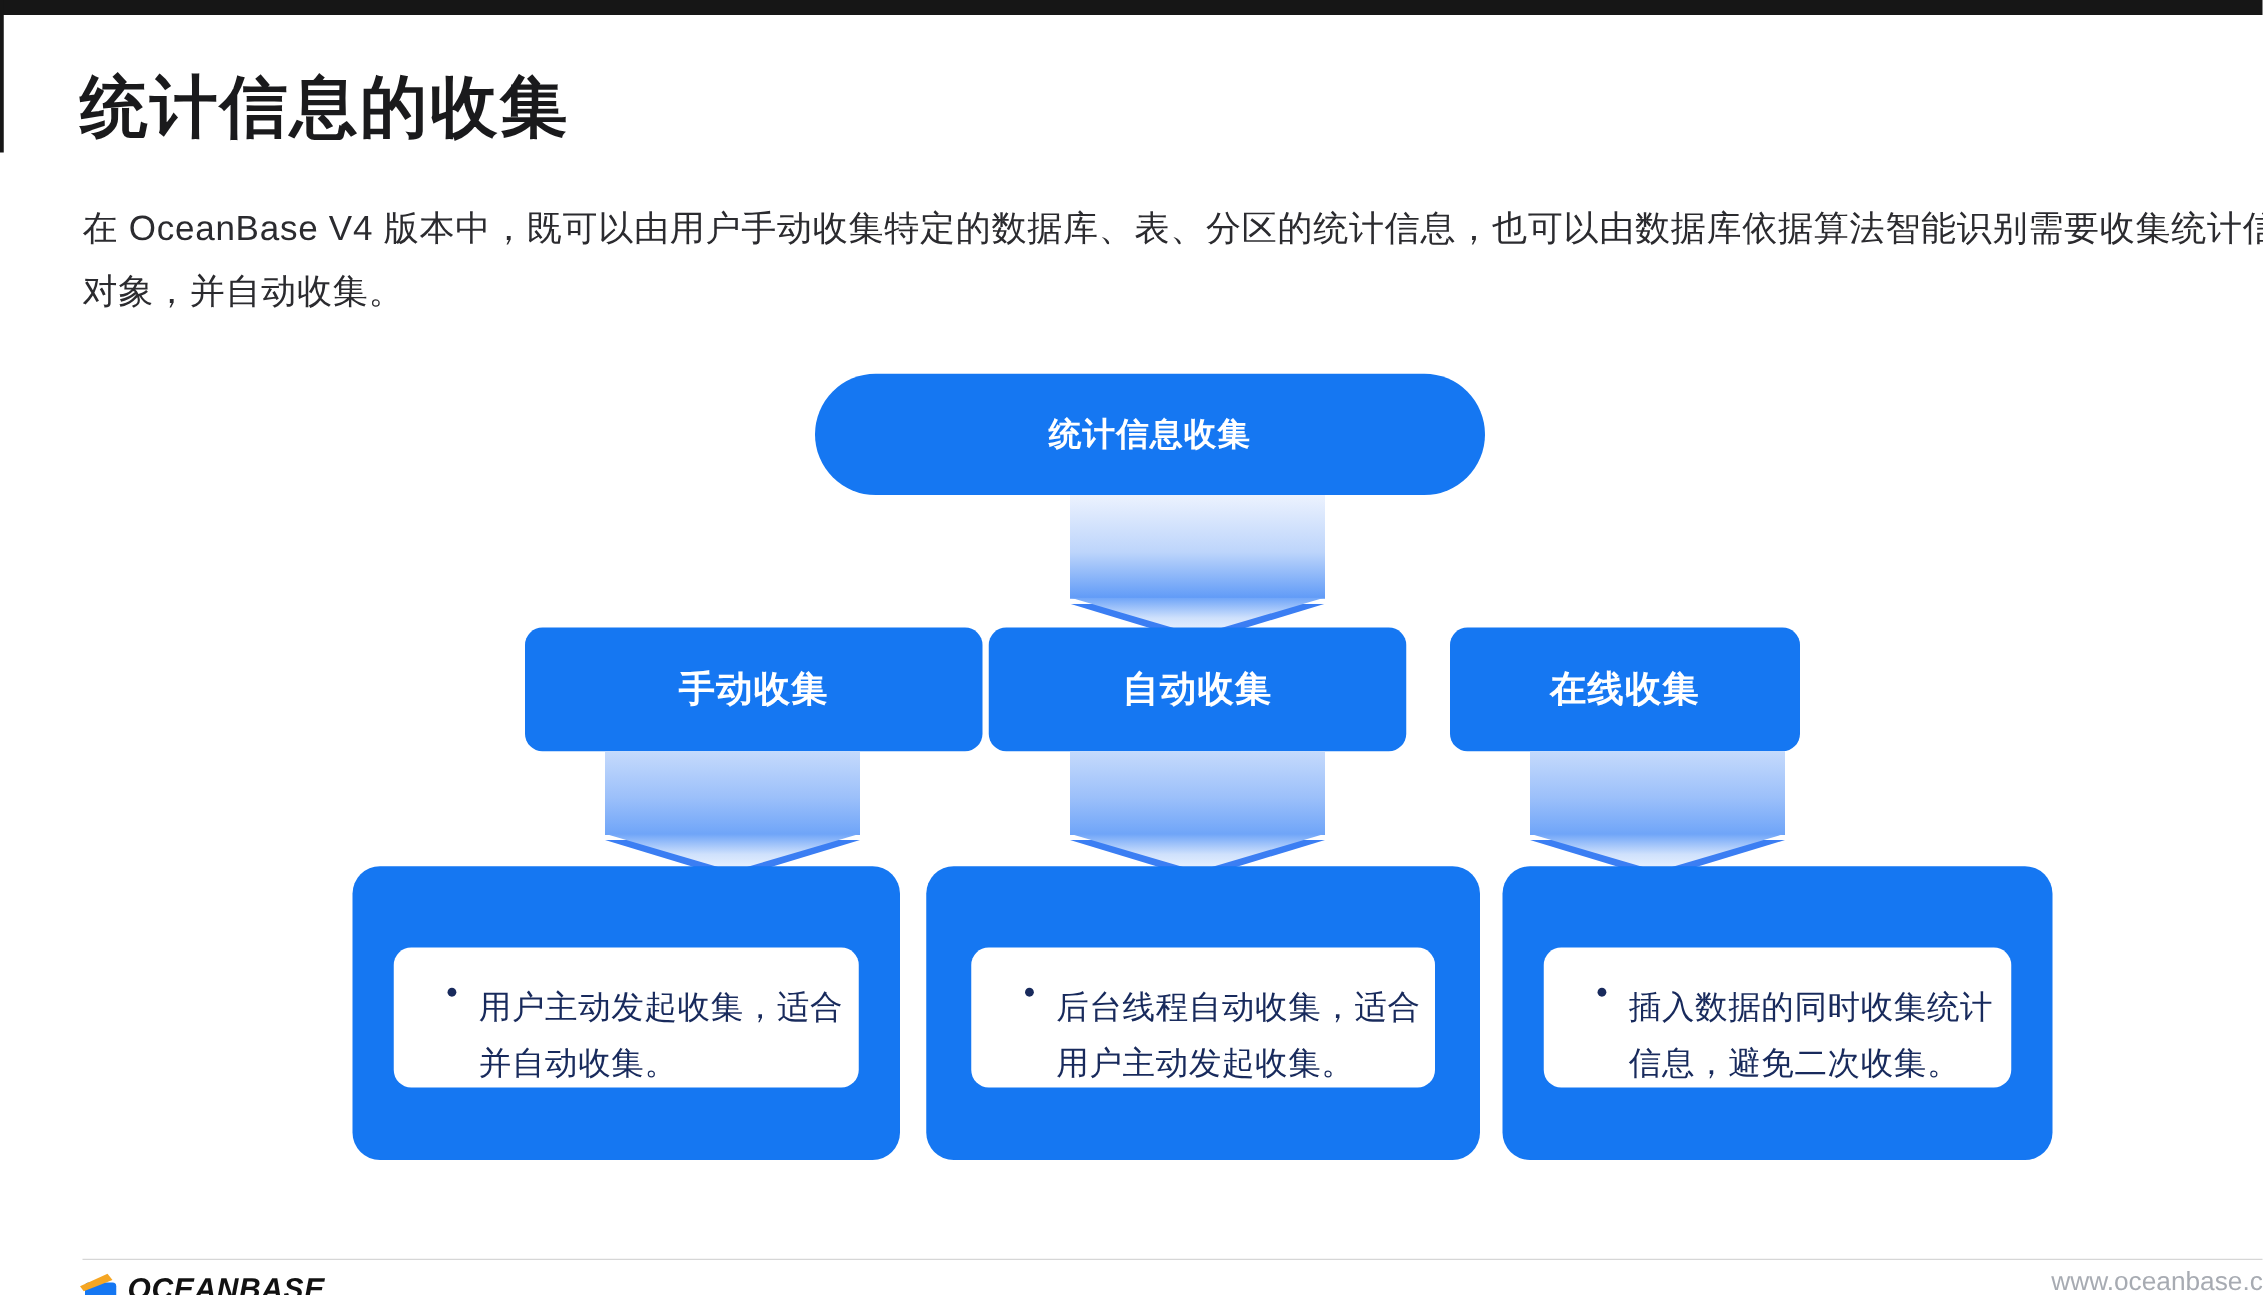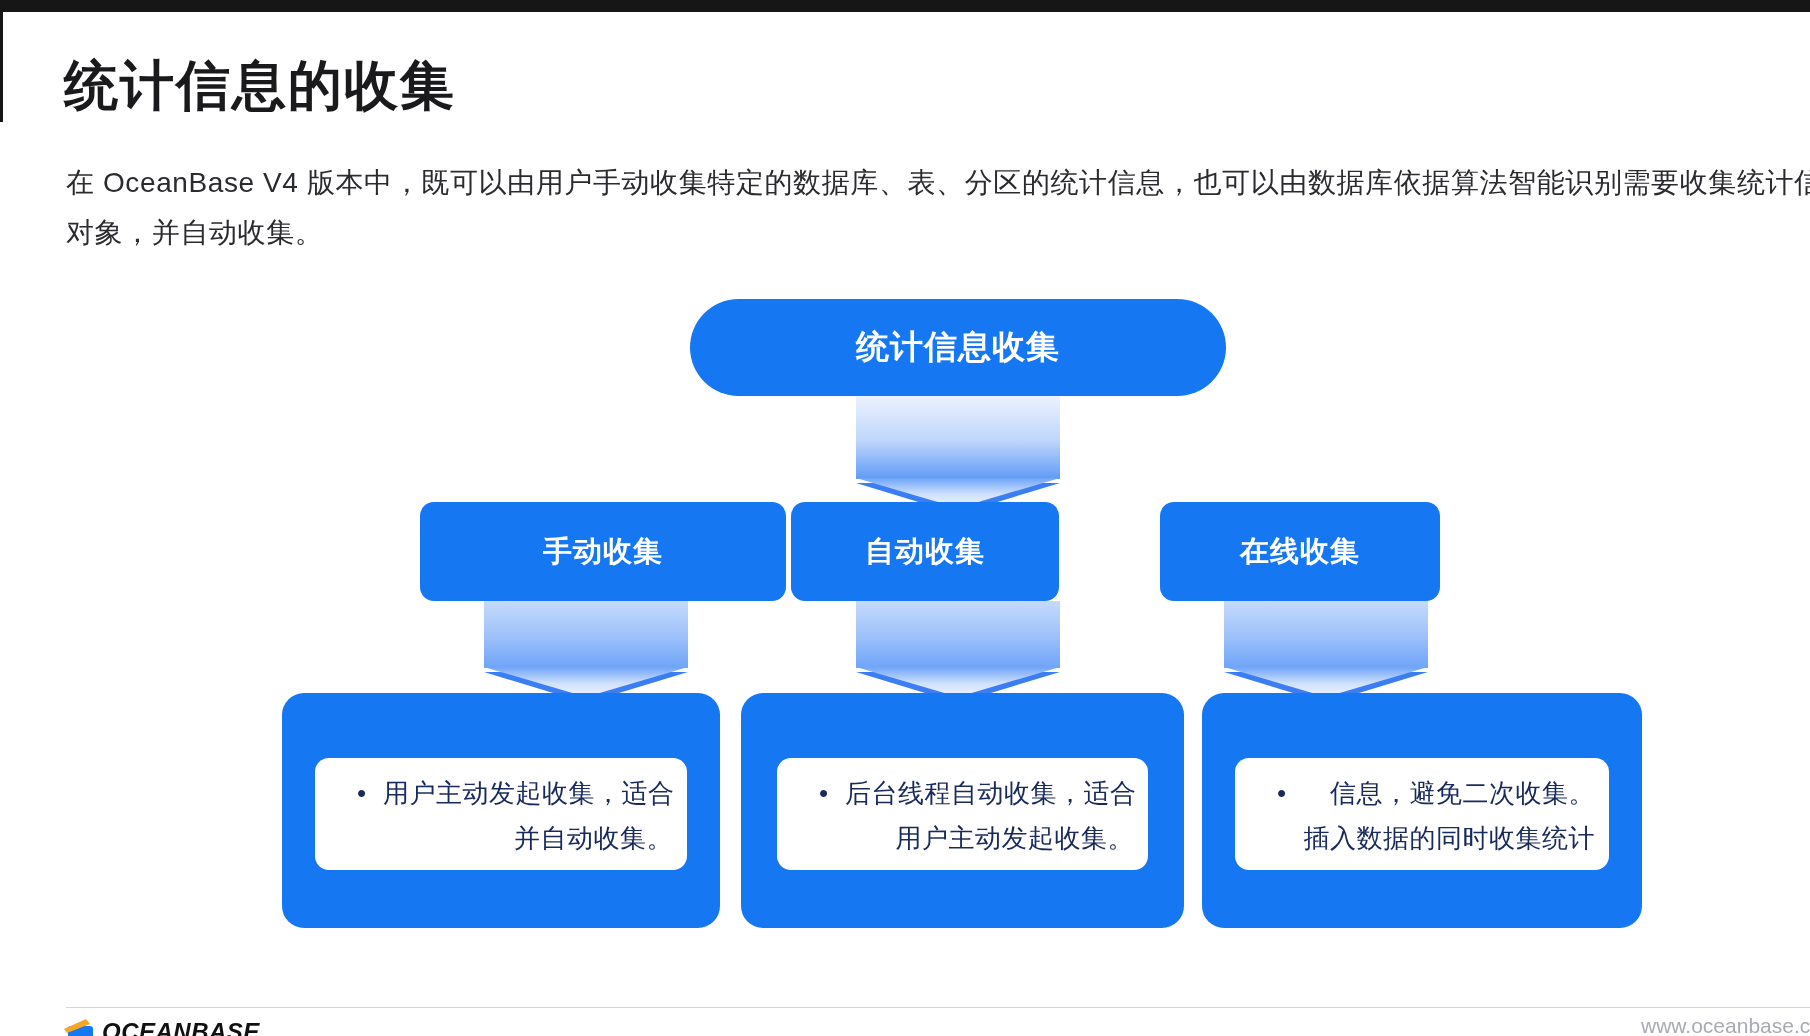--- a/index.html
+++ b/index.html
@@ -13,37 +13,37 @@
 
   
   .page-title { left:64px; top:50px; font-size:54px; font-weight:900; color:#1a1a1c;
     letter-spacing:2px; white-space:nowrap; }
   .para { left:66px; top:158px; color:#2b2b2f; font-size:28px; }
   .para-line { height:50px; line-height:50px; white-space:nowrap; letter-spacing:0.6px; }
 
   
   .node { background:#1577F2; color:#ffffff; display:flex; align-items:center;
     justify-content:center; font-weight:bold; }
-  .pill { left:690px; top:299px; width:536px; height:97px; border-radius:48.5px;
-    font-size:33px; letter-spacing:1px; }
+  .pill { left:652px; top:299px; width:536px; height:97px; border-radius:48.5px;
+    font-size:26px; letter-spacing:1px; }
   .midbox { top:502px; height:99px; border-radius:14px; font-size:29px; letter-spacing:1px; }
   .midbox.b0 { left:420px; width:366px; }
-  .midbox.b1 { left:791px; width:268px; }
+  .midbox.b1 { left:791px; width:334px; }
   .midbox.b2 { left:1160px; width:280px; }
   .bigbox { top:693px; height:235px; border-radius:22px; background:#1577F2; }
   .bigbox.b0 { left:282px; width:438px; }
   .bigbox.b1 { left:741px; width:443px; }
   .bigbox.b2 { left:1202px; width:440px; }
 
   
   .card { position:absolute; left:33px; right:33px; top:65px; height:112px;
     background:#ffffff; border-radius:14px; color:#182a5c; }
   .bigbox.b1 .card { left:36px; right:36px; }
   .card .bullet { position:absolute; left:42px; top:13px; font-size:26px; line-height:45px; }
-  .card .lines { padding:13px 14px 0 68px;text-align:right; }
+  .card .lines { padding:25px 14px 0 68px; }
   .card .line { font-size:26px; line-height:45px; white-space:nowrap; letter-spacing:0.5px; }
 
   
   .arrow { position:absolute; }
   .arrow .shaft { position:absolute; left:0; top:0; width:204px; }
   .arrow.top-arrow { left:856px; top:396px; width:204px; height:120px; }
   .arrow.top-arrow .shaft { height:83px;
     background:linear-gradient(180deg,#ecf2fe 0%,#bdd5fb 55%,#5f9af7 100%); }
   .arrow.row-arrow { top:601px; width:204px; height:105px; }
   .arrow.row-arrow .shaft { height:67px;
@@ -129,22 +129,22 @@
     <div class="lines">
       <div class="line">后台线程自动收集，适合</div>
       <div class="line">用户主动发起收集。</div>
     </div>
   </div>
 </div>
 <div class="abs bigbox b2">
   <div class="card">
     <span class="bullet">•</span>
     <div class="lines">
+      <div class="line">插入数据的同时收集统计</div>
       <div class="line">信息，避免二次收集。</div>
-      <div class="line">插入数据的同时收集统计</div>
     </div>
   </div>
 </div>
 
 <div class="abs divider"></div>
 <div class="abs brand">
   <svg width="30" height="30" viewBox="0 0 30 30">
     <rect x="4" y="9" width="25" height="19" rx="3" fill="#1577F2"></rect>
     <path d="M0 12 L22 2 L26 7 L3 16 Z" fill="#F5A623"></path>
   </svg>

